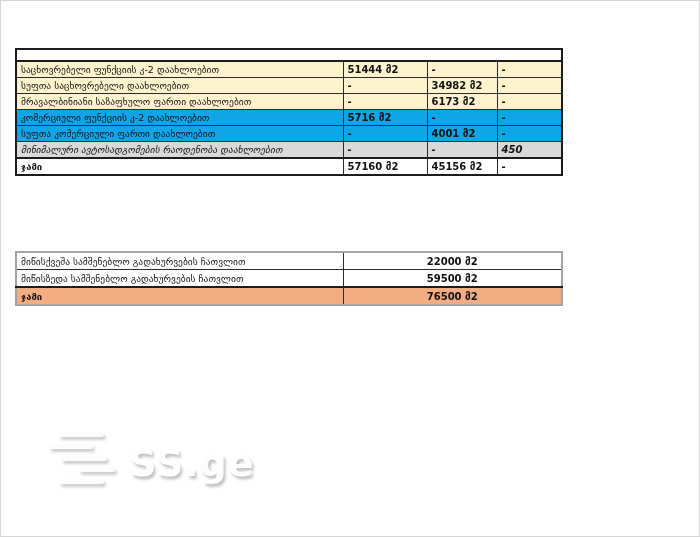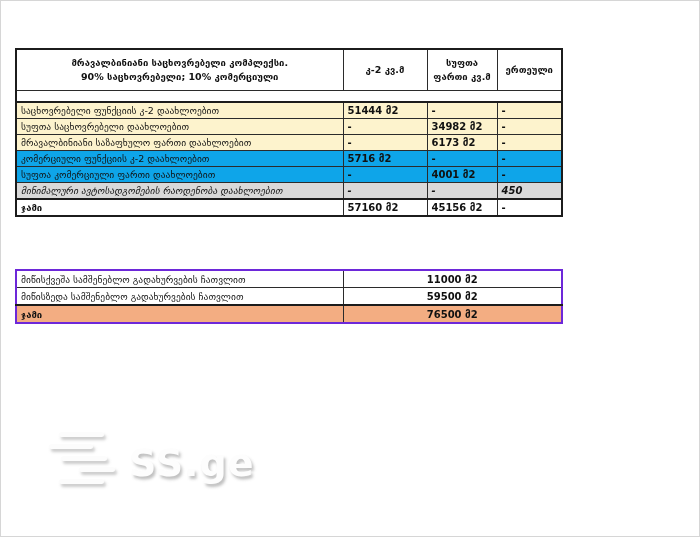--- a/index.html
+++ b/index.html
@@ -37,23 +37,23 @@
   #t1 tr.spacer td{height:10px;border-bottom:2px solid #1c1c1c;background:#ffffff;}
   #t1 tr.body td{height:15px;}
   #t1 td.val{font-weight:bold;font-size:10px;}
   #t1 tr.total td{border-top:2px solid #1c1c1c;}
   #t1 tr.total td.lbl, #t1 tr.r0 td.lbl{font-weight:bold;}
   .bg-yellow td{background:#fdf3cd;}
   .bg-salmon td{background:#0ea5e9;}
   .bg-gray  td{background:#d9d9d9;font-style:italic;}
   
   #t2{
-    position:absolute;left:14px;top:268px;
+    position:absolute;left:14px;top:250px;
     width:546px;
-    border:2px solid #6d28d9;
+    border:2px solid #a3a3a3;
   }
   #t2 td{
     border:1px solid #2b2b2b;
     font-size:9.5px;
     height:16px;
     padding:0 0 0 4px;
     vertical-align:middle;
     white-space:nowrap;overflow:hidden;
   }
   #t2 td.val{font-weight:bold;font-size:10px;text-align:center;padding:0;}
@@ -79,29 +79,20 @@
 <div id="page">
 
   <table id="t1">
     <colgroup>
         <col style="width:327px">
         <col style="width:84px">
         <col style="width:70px">
         <col style="width:65px">
       </colgroup>
     <tbody>
-        <tr class="hdr">
-      <td>
-        <div>მრავალბინიანი საცხოვრებელი კომპლექსი.</div>
-        <div>90% საცხოვრებელი; 10% კომერციული</div>
-      </td>
-      <td>კ-2 კვ.მ</td>
-      <td>სუფთა ფართი კვ.მ</td>
-      <td>ერთეული</td>
-    </tr>
     <tr class="spacer">
           <td colspan="4"></td>
         </tr>
 
     <tr class="body bg-yellow">
       <td class="lbl">საცხოვრებელი ფუნქციის კ-2 დაახლოებით</td>
       <td class="val">51444 მ2</td>
       <td class="val">-</td>
       <td class="val">-</td>
     </tr>
@@ -145,21 +136,21 @@
     </table>
 
   <table id="t2">
     <colgroup>
         <col style="width:327px">
         <col style="width:219px">
       </colgroup>
     <tbody>
         <tr>
       <td class="lbl">მიწისქვეშა სამშენებლო გადახურვების ჩათვლით</td>
-      <td class="val">11000 მ2</td>
+      <td class="val">22000 მ2</td>
     </tr>
     <tr>
       <td class="lbl">მიწისზედა სამშენებლო გადახურვების ჩათვლით</td>
       <td class="val">59500 მ2</td>
     </tr>
     <tr class="total">
       <td class="lbl">ჯამი</td>
       <td class="val">76500 მ2</td>
     </tr>
   </tbody>

